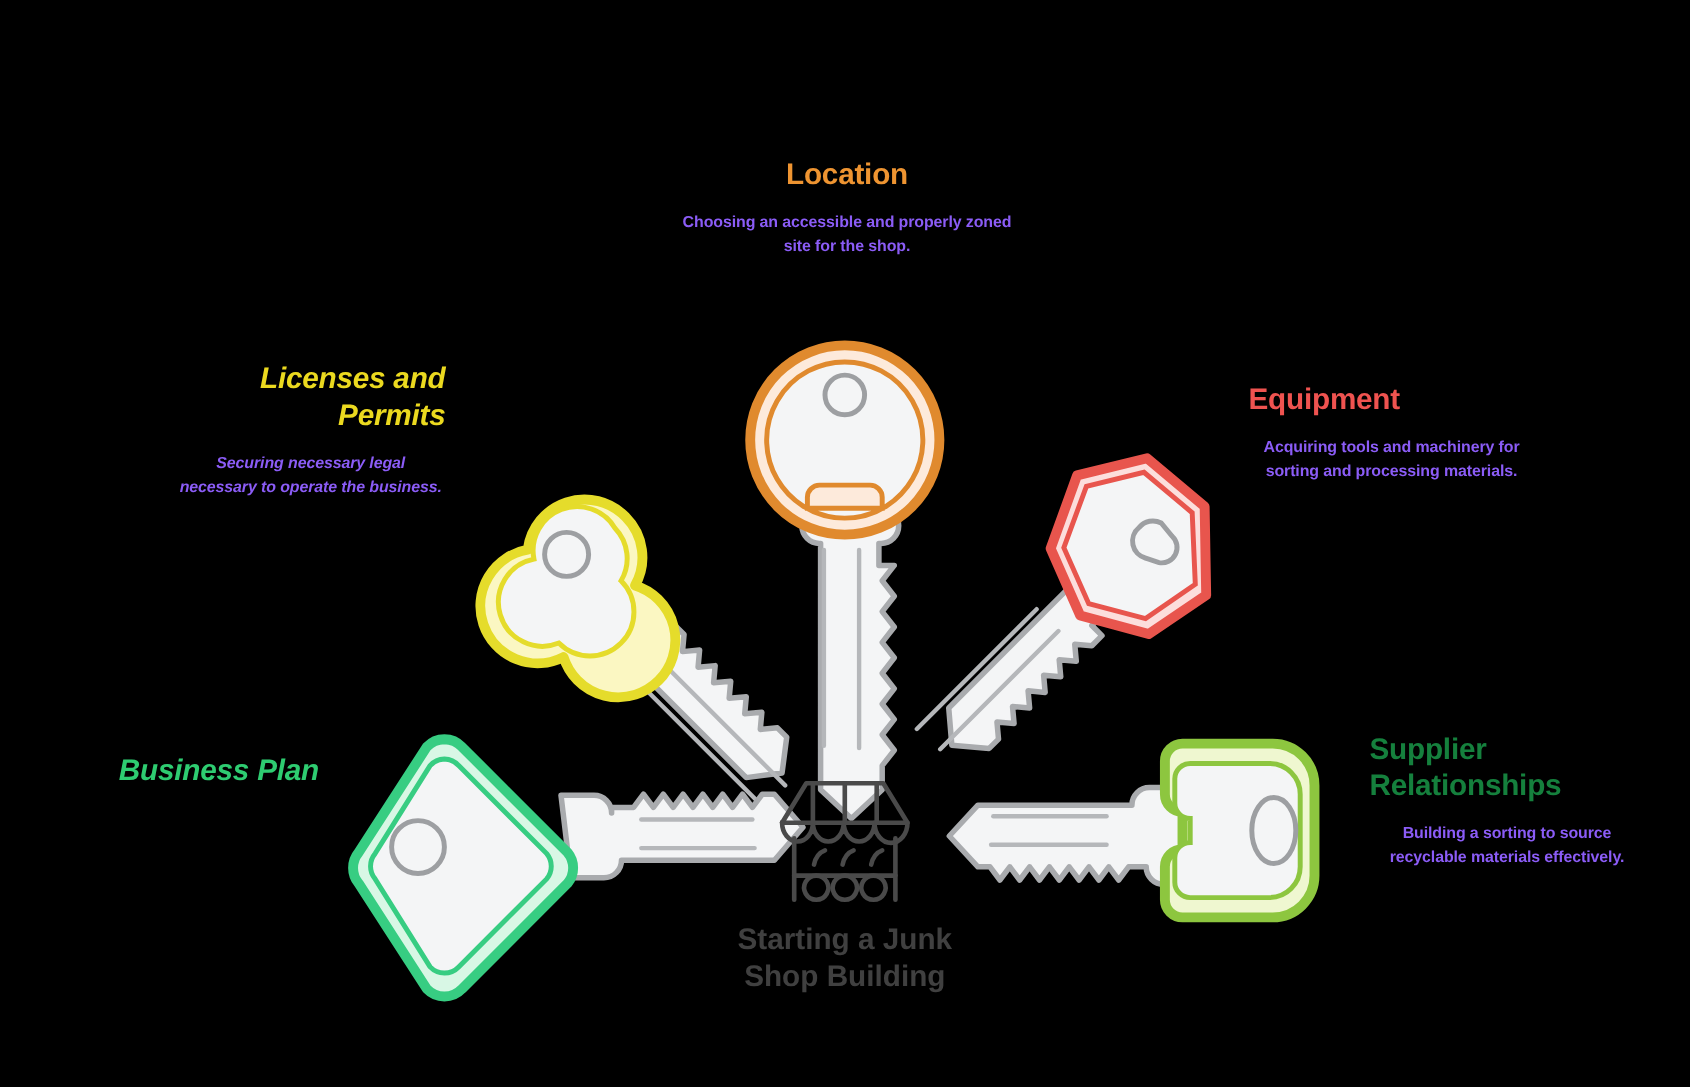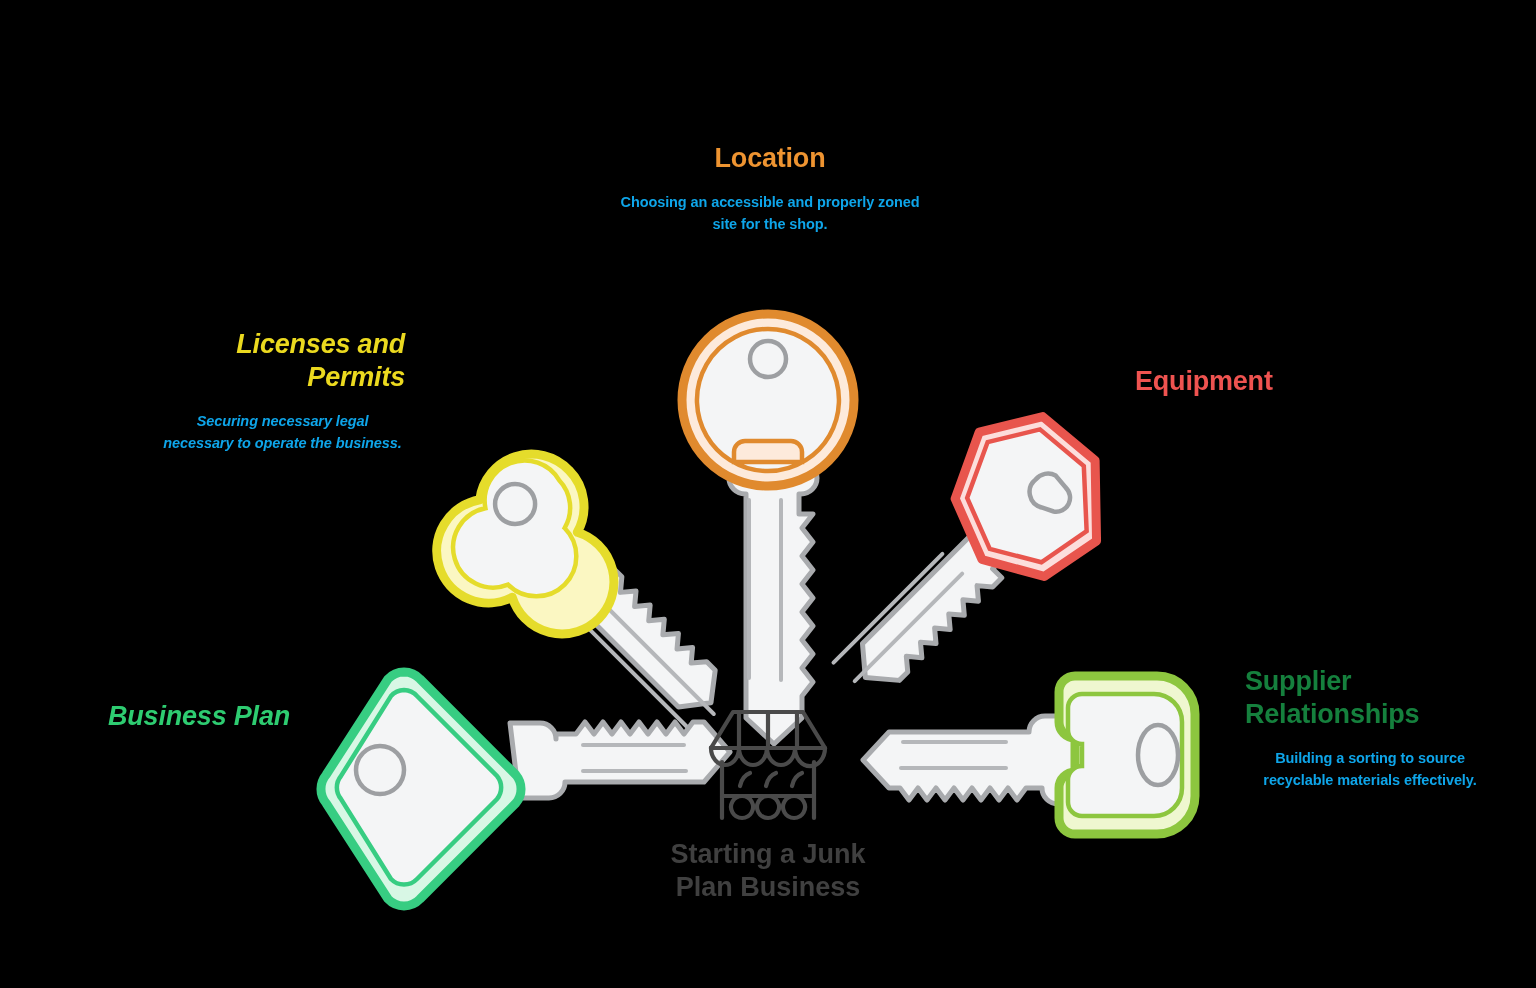--- a/index.html
+++ b/index.html
@@ -25,35 +25,35 @@
     font-size: 27px;
     line-height: 1.22;
     letter-spacing: -0.2px;
     margin: 0 0 16px 0;
     white-space: pre-line;
   }
   .node-desc {
     font-weight: bold;
     font-size: 14.5px;
     line-height: 1.55;
-    color: #0ea5e9;
+    color: #8b5cf6;
     margin: 0;
     letter-spacing: -0.1px;
     text-align: center;
   }
   .text-block { position: absolute; }
   .align-right { text-align: right; font-style: italic; }
   .align-left  { text-align: left; }
   .align-center{ text-align: center; }
 
   
   #label-location     { left: 620px;  top: 142px;  width: 300px; }
   #label-licenses     { left: 160px;  top: 328px;  width: 245px; }
-  #label-equipment    { left: 1135px; top: 365px;  width: 260px; }
-  #label-business     { left: 50px;   top: 684px;  width: 240px; margin-top: 16px; }
+  #label-equipment    { left: 1135px; top: 347px;  width: 260px; }
+  #label-business     { left: 50px;   top: 684px;  width: 240px; }
   #label-supplier     { left: 1245px; top: 665px;  width: 250px; }
 
   
   #center-title {
     position: absolute;
     left: 608px;
     top: 838px;
     width: 320px;
     text-align: center;
     font-weight: bold;
@@ -202,28 +202,29 @@
   </div>
 
   <div class="text-block align-right" id="label-licenses">
     <h2 class="node-title" style="color: rgb(235, 217, 31);">Licenses and
 Permits</h2>
     <p class="node-desc">Securing necessary legal necessary to operate the business.</p>
   </div>
 
   <div class="text-block align-left" id="label-equipment">
     <h2 class="node-title" style="color: rgb(239, 83, 80);">Equipment</h2>
+    <p class="node-desc">Acquiring tools and machinery for sorting and processing materials.</p>
   </div>
 
   <div class="text-block align-right" id="label-business">
     <h2 class="node-title" style="color: rgb(46, 204, 113);">Business Plan</h2>
   </div>
 
   <div class="text-block align-left" id="label-supplier">
     <h2 class="node-title" style="color: #15803d;">Supplier
 Relationships</h2>
     <p class="node-desc">Building a sorting to source recyclable materials effectively.</p>
   </div>
 
   <div id="center-title" style="color: rgb(64, 64, 64);">Starting a Junk
-Plan Business</div>
+Shop Building</div>
 
 </div>
 
 </body></html>

